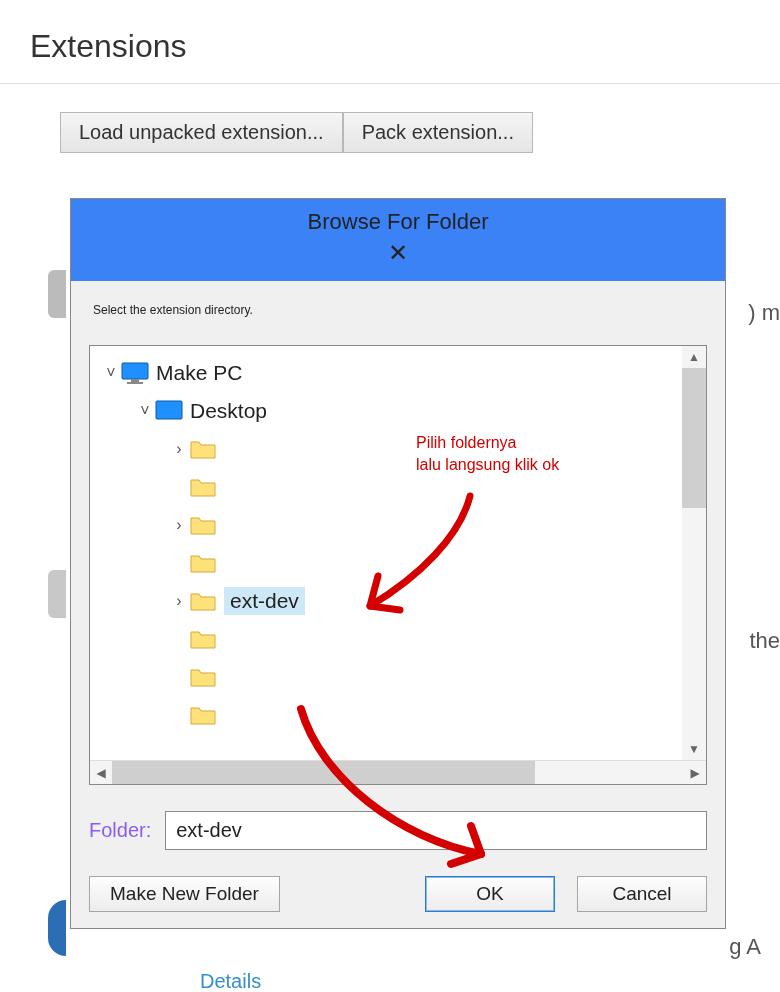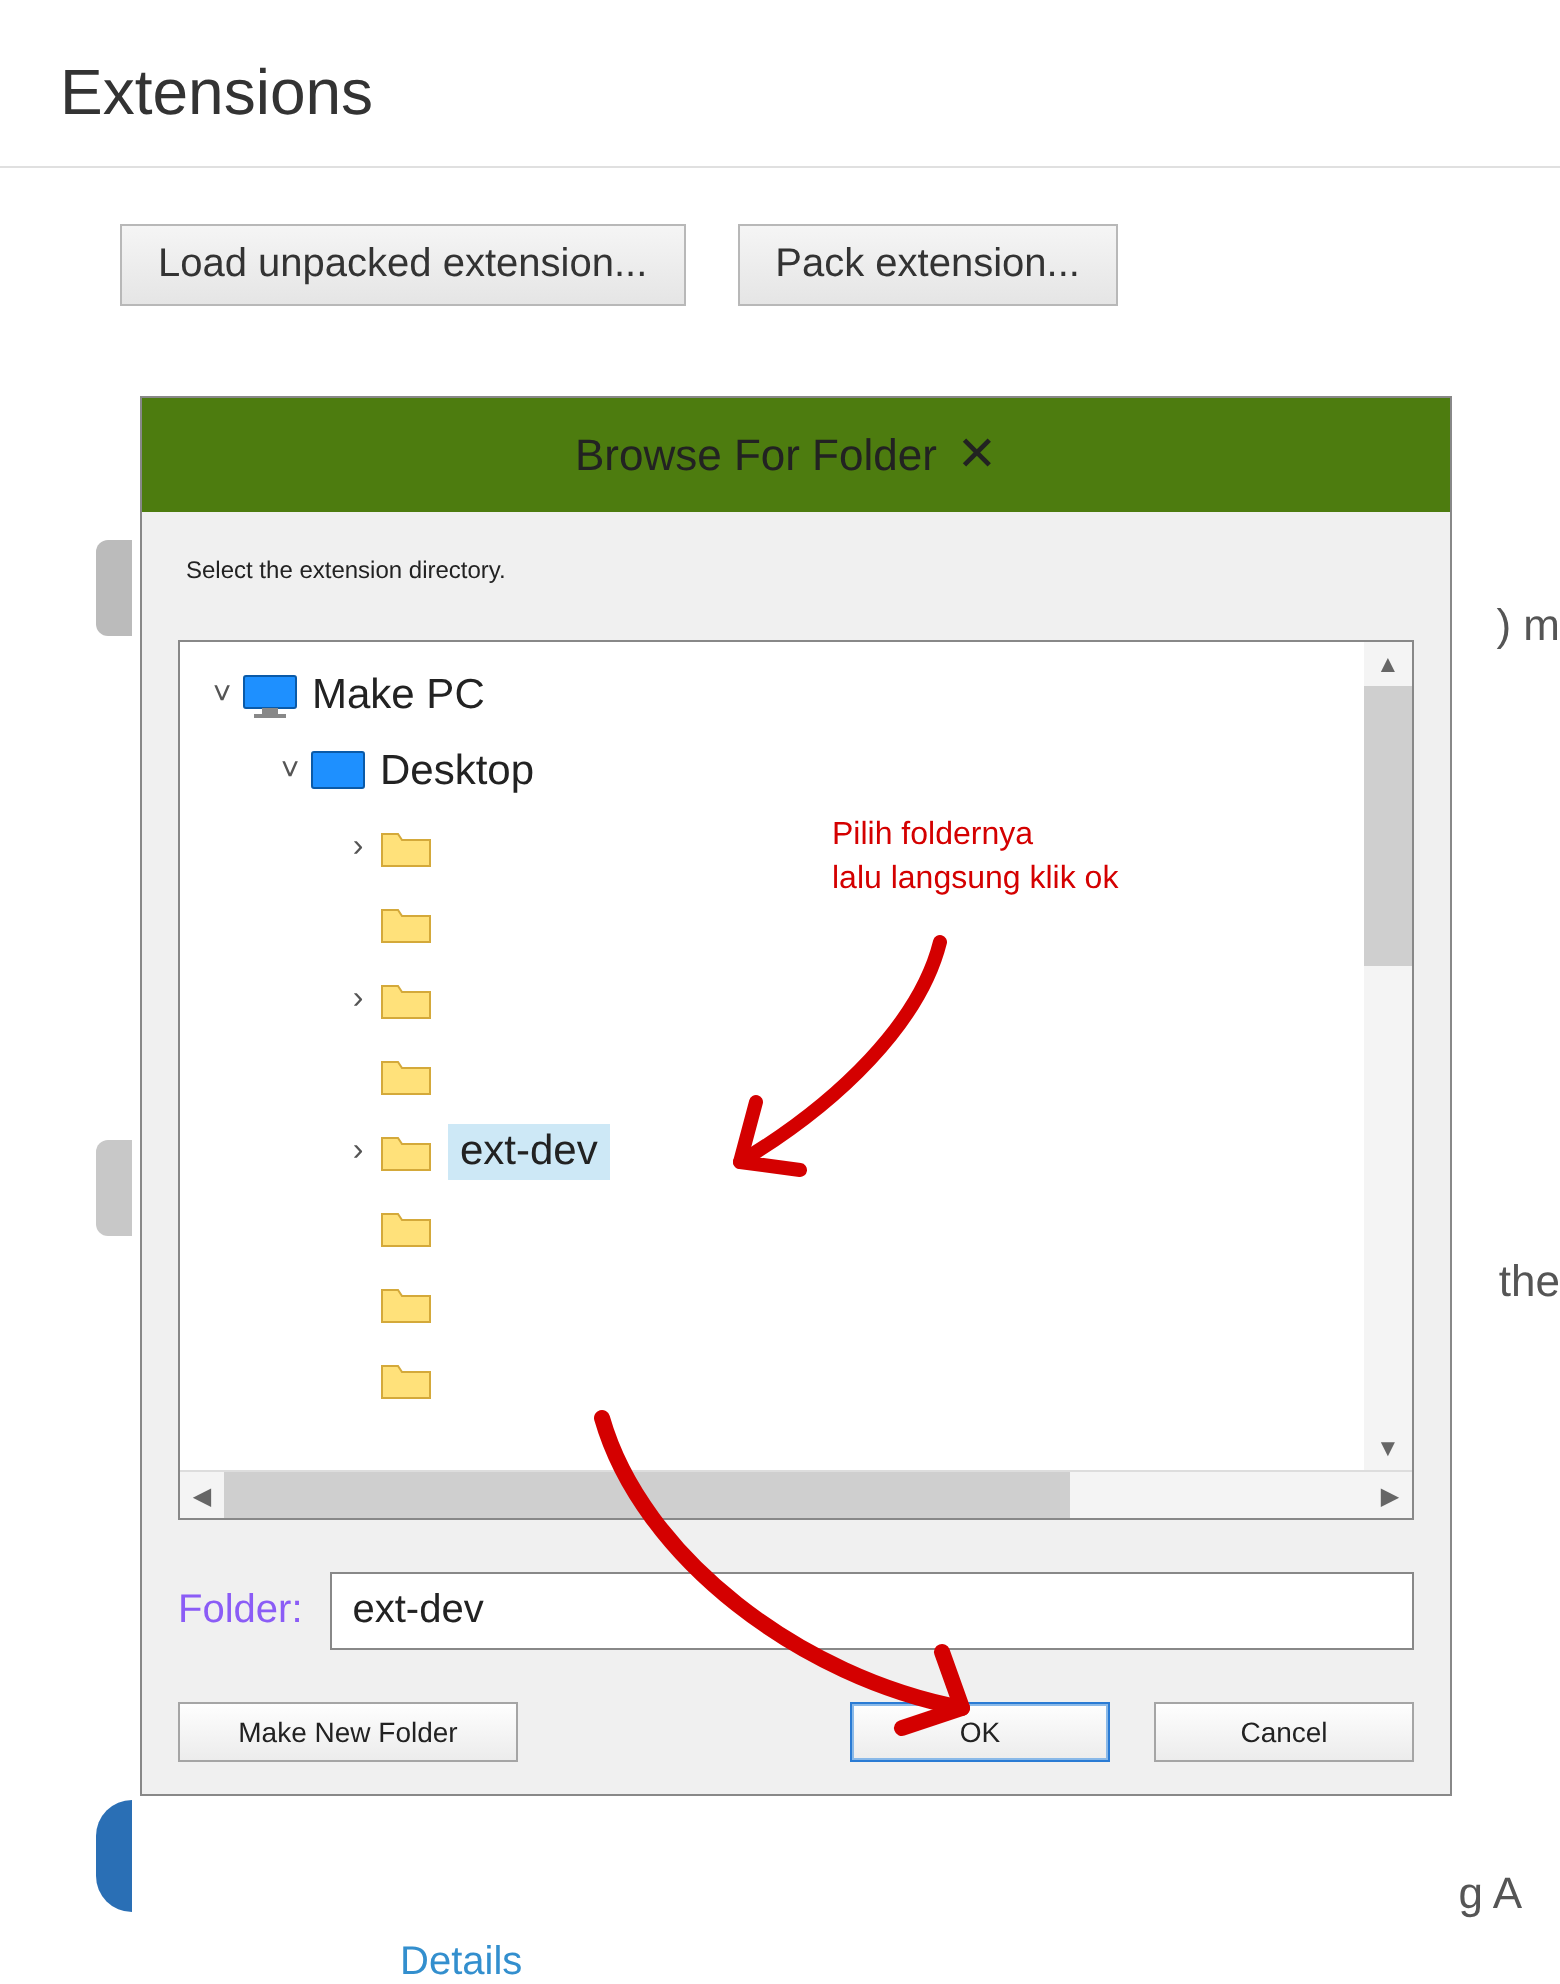--- a/index.html
+++ b/index.html
@@ -1,21 +1,21 @@
 <!DOCTYPE html>
 <html><head>
   <meta charset="utf-8">
   <style>
     * { margin: 0; padding: 0; box-sizing: border-box; font-family: 'Segoe UI', Arial, sans-serif; }
     body { width: 780px; height: 992px; background: #fff; position: relative; overflow: hidden; }
     
     .page-header { padding: 28px 30px 18px 30px; font-size: 32px; font-weight: 300; color: #333; }
     .page-divider { border-bottom: 1px solid #e0e0e0; margin: 0 0 8px 0; }
     
-    .toolbar { display: flex; gap: 26px; padding: 20px 60px; }
+    .toolbar { display: flex; padding: 20px 60px; }
     .btn-raised {
       padding: 8px 18px;
       font-size: 20px;
       color: #333;
       background: linear-gradient(to bottom, #f5f5f5, #e5e5e5);
       border: 1px solid #b8b8b8;
       cursor: pointer;
     }
     
     .bg-fragments { position: absolute; right: 0; color: #555; font-size: 22px; }
@@ -32,23 +32,23 @@
     
     
     .dialog {
       position: absolute;
       left: 70px; top: 198px;
       width: 656px;
       background: #f0f0f0;
       border: 1px solid #888;
     }
     .titlebar {
-      display: flex; justify-content: center; align-items: center;
-      background: #4d7c0f; padding: 10px 14px;
-      font-size: 22px; color: #222;
+      display: flex; justify-content: flex-end; align-items: center;
+      background: #3b82f6; padding: 10px 14px;
+      font-size: 22px; color: #222; flex-direction: column;
     }
     .close-x { font-size: 24px; font-weight: 300; cursor: pointer; padding: 4px 10px; }
     
     .dlg-body { padding: 22px 18px 16px 18px; }
     .dlg-instruction { font-size: 12px; color: #222; margin-bottom: 28px; padding-left: 4px; }
     
     .tree-container {
       border: 1px solid #888;
       background: #fff;
       height: 440px;
@@ -80,21 +80,21 @@
     .folder-row { display:flex; align-items:center; gap: 14px; margin-top: 26px; }
     .folder-label { font-size: 20px; color:#8b5cf6; }
     .folder-input {
       flex:1; border: 1px solid #888; background:#fff;
       padding: 7px 10px; font-size: 20px; color:#222;
     }
     
     .dlg-buttons { display:flex; gap: 22px; margin-top: 26px; align-items:center; }
     .dlg-buttons .spacer { flex:1; }
     .dlg-btn {
-      padding: 6px 20px; font-size: 14px; color:#222;
+      padding: 6px 20px; font-size: 19px; color:#222;
       background: linear-gradient(to bottom,#fefefe,#ececec);
       border: 1px solid #a5a5a5; min-width: 130px; cursor:pointer;
     }
     .dlg-btn.default { border: 1px solid #2a7bd4; box-shadow: 0 0 0 1px #8ab9e8 inset; }
     .make-new { min-width: 170px; }
     
     
     .annot-text {
       position:absolute; left: 326px; top: 86px;
       color: #d40000; font-size: 16px; line-height: 1.4;

